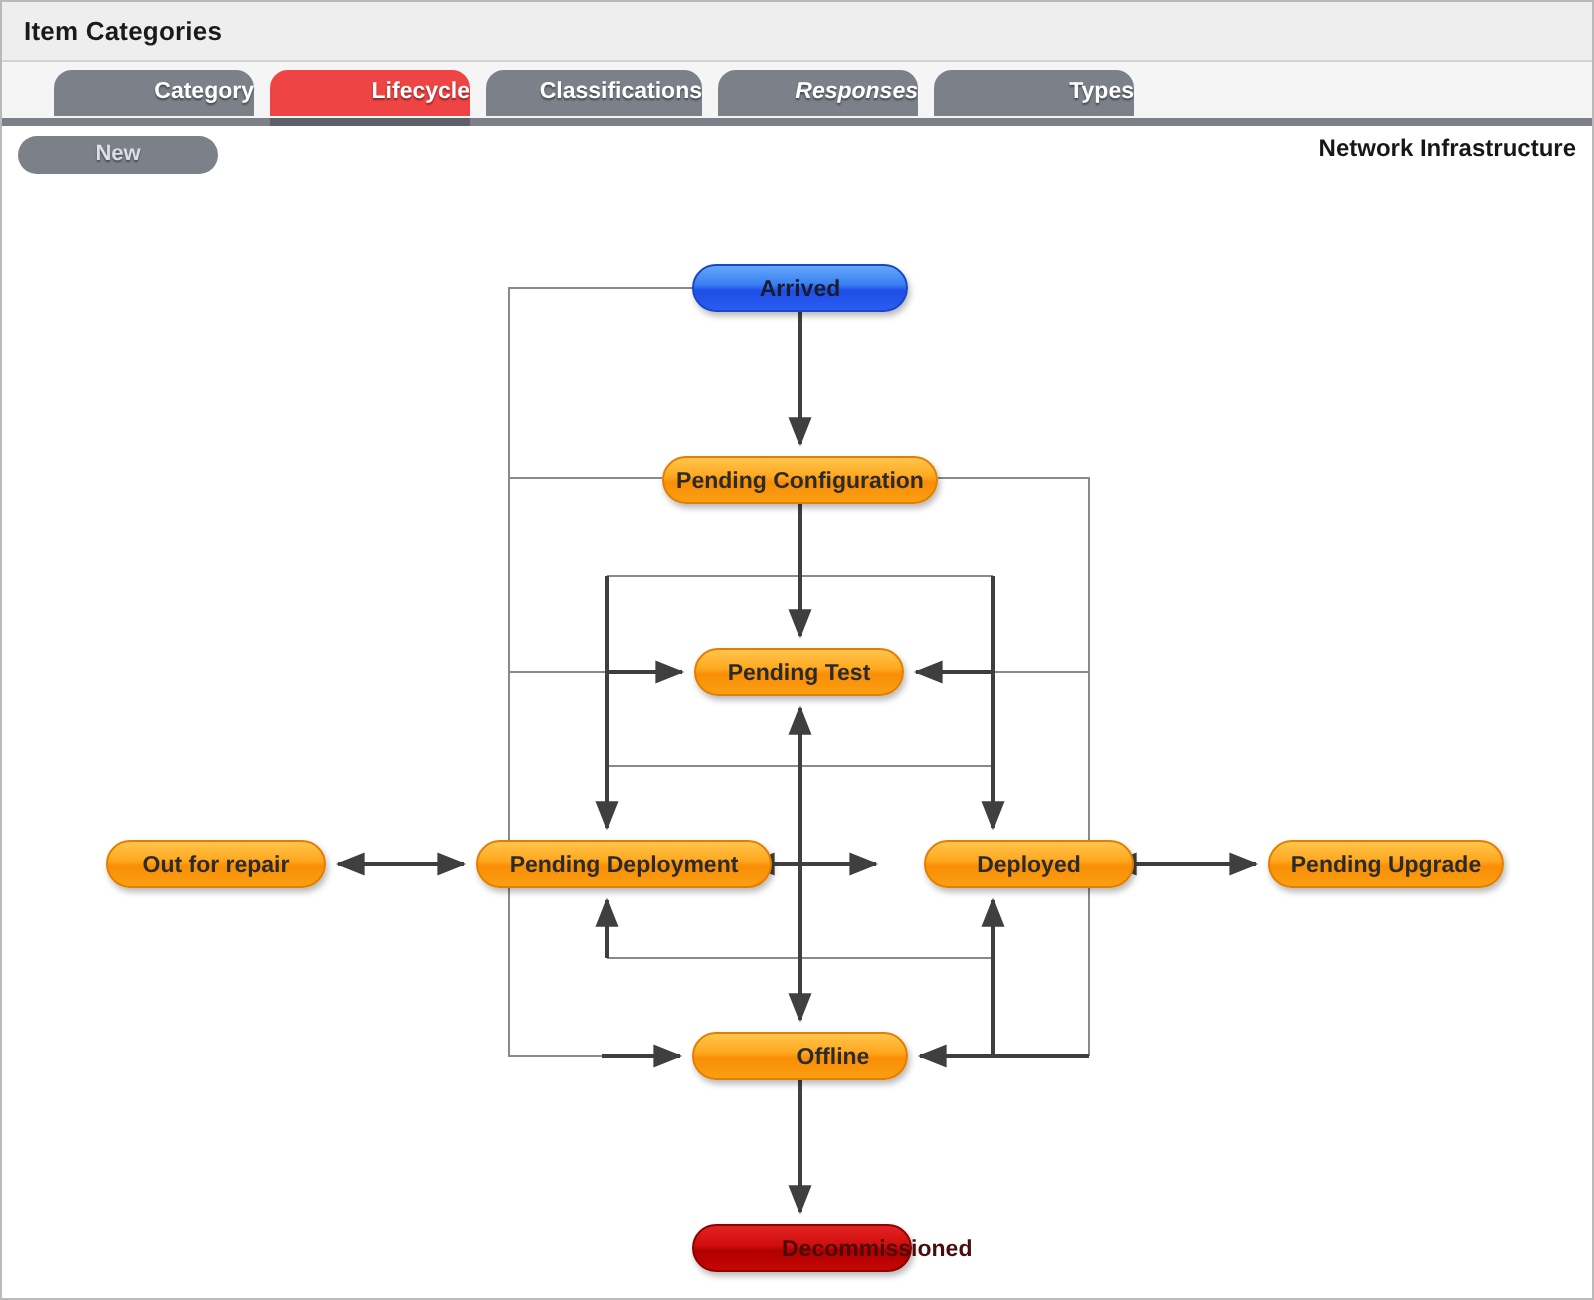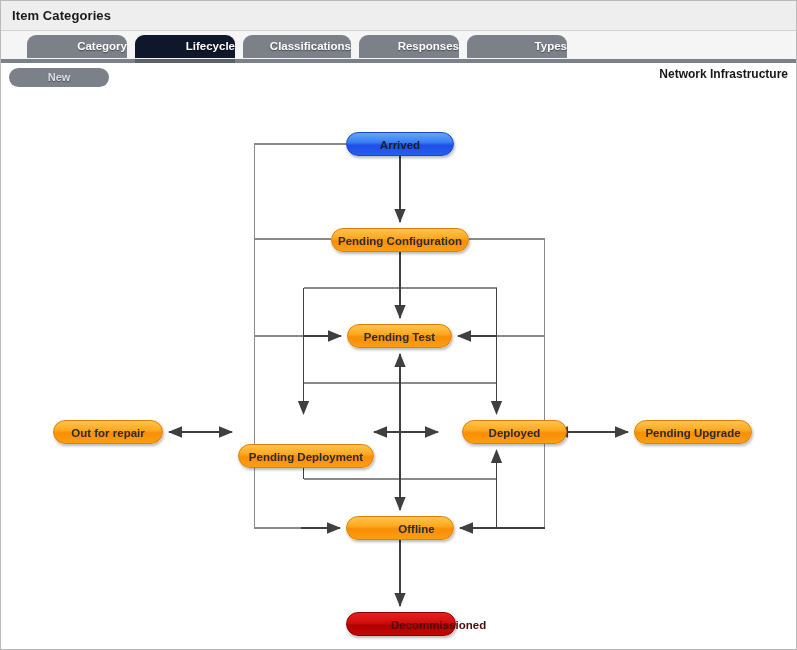--- a/index.html
+++ b/index.html
@@ -40,21 +40,21 @@
     border-radius:9px 9px 0 0;
     color:#ffffff;
     font-size:11.5px;font-weight:bold;
     text-align:right;
     line-height:23px;
     text-shadow:0 1px 1px rgba(0,0,0,.45);
     box-sizing:border-box;
     cursor:pointer;
     white-space:nowrap;
   }
-  .tab.active{ background:#0f172a; }
+  .tab.active{ background:#ef4444; }
 
   .tabrule{
     position:absolute;left:0;top:58px;width:100%;height:4px;
     background:#7b8089;
   }
   .tabrule .notch{
     position:absolute;top:0;height:4px;background:#5d6167;
   }
 
   
@@ -120,21 +120,21 @@
 <div id="app">
 
   <div class="titlebar">
     <div class="title">Item Categories</div>
   </div>
 
   <div class="tabstrip" id="tabstrip">
       <div class="tab" style="left: 26px; width: 100px;">Category</div>
       <div class="tab active" style="left: 134px; width: 100px;">Lifecycle</div>
       <div class="tab" style="left: 242px; width: 108px;">Classifications</div>
-      <div class="tab" style="left: 358px; width: 100px;">Responses</div>
+      <div class="tab" style="left: 358px; width: 100px; font-style: italic;">Responses</div>
       <div class="tab" style="left: 466px; width: 100px;">Types</div>
     </div>
   <div class="tabrule" id="tabrule">
       <div class="notch" style="left: 134px; width: 100px;"></div>
     </div>
 
   <div class="toolbar">
     <div class="btn-new">New</div>
     <div class="ctx-label">Network Infrastructure</div>
   </div>
@@ -207,20 +207,20 @@
         <path d="M543.5,436 L459,436" marker-end="url(#ahL)"></path>
         <path d="M495.5,436 L495.5,358"></path>
 
         <path d="M399,448 L399,514" marker-end="url(#ahD)"></path>
       </g>
     </svg>
   <div class="node blue" style="left: 345px; top: 40px; width: 108px;">Arrived</div>
       <div class="node orange" style="left: 330px; top: 136px; width: 138px;">Pending Configuration</div>
       <div class="node orange" style="left: 346px; top: 232px; width: 105px;">Pending Test</div>
       <div class="node orange" style="left: 52px; top: 328px; width: 110px;">Out for repair</div>
-      <div class="node orange" style="left: 237px; top: 328px; width: 136px; margin-top: 24px;">Pending Deployment</div>
+      <div class="node orange" style="left: 237px; top: 328px; width: 148px;">Pending Deployment</div>
       <div class="node orange" style="left: 443px; top: 328px; width: 105px; margin-left: 18px;">Deployed</div>
       <div class="node orange" style="left: 633px; top: 328px; width: 118px;">Pending Upgrade</div>
       <div class="node orange" style="left: 345px; top: 424px; width: 108px; padding-left: 33px;">Offline</div>
       <div class="node red" style="left: 345px; top: 520px; width: 110px;">Decommissioned</div>
     </div>
 
 </div>
 
 </body></html>

